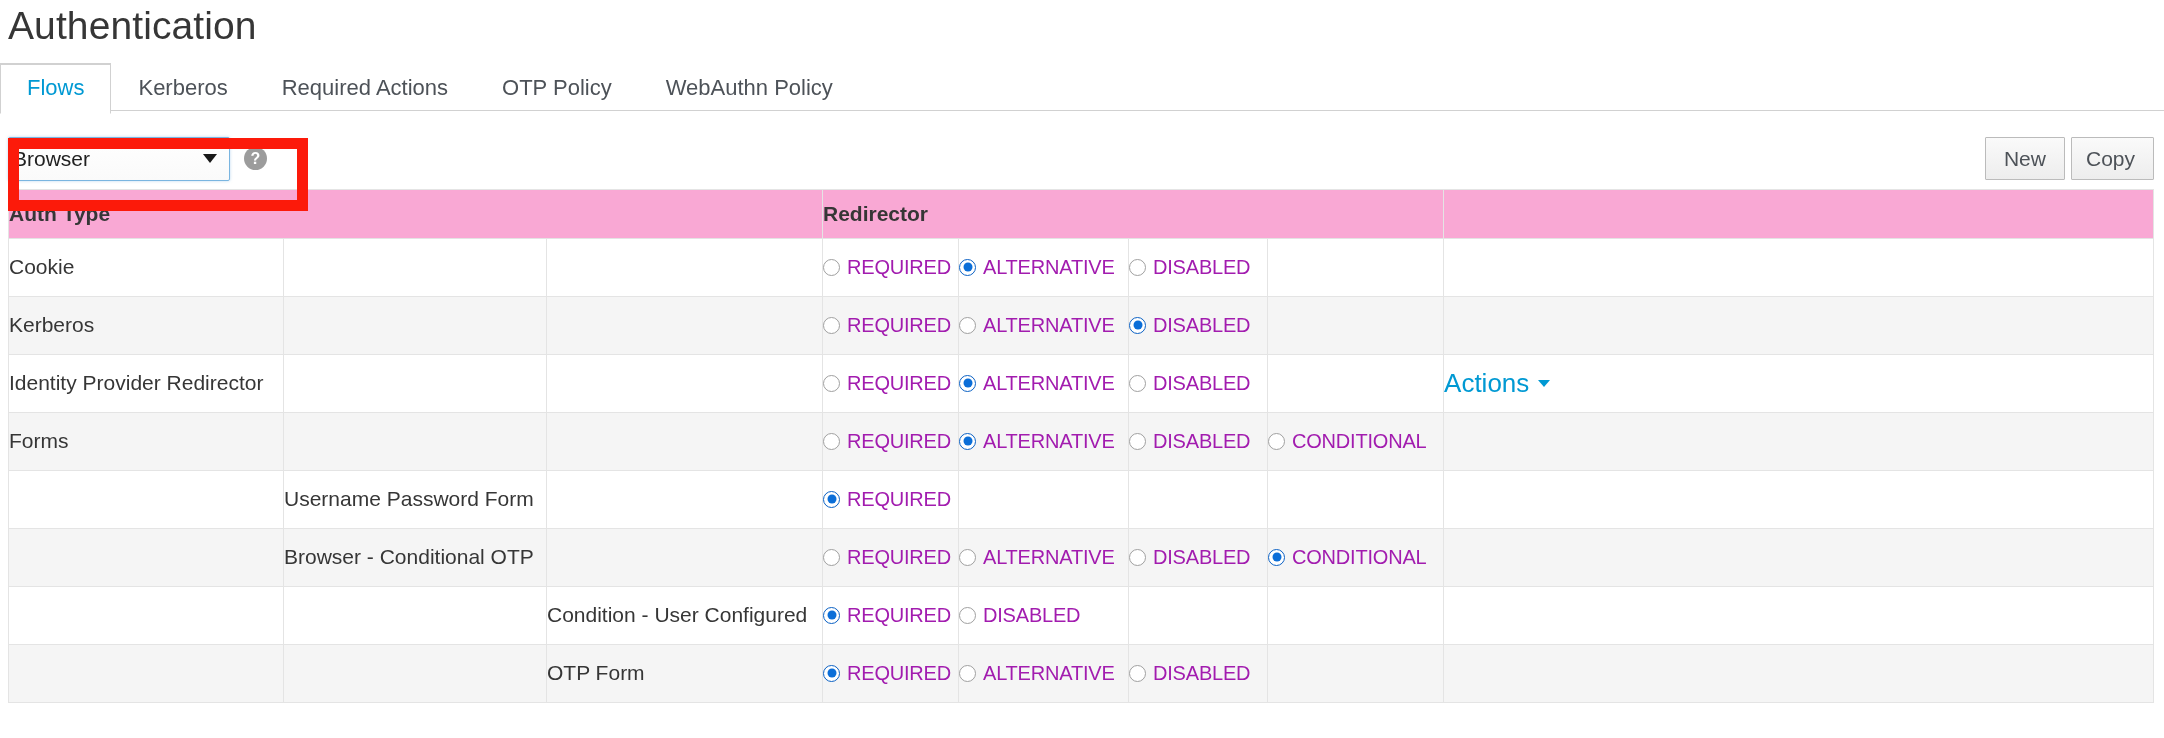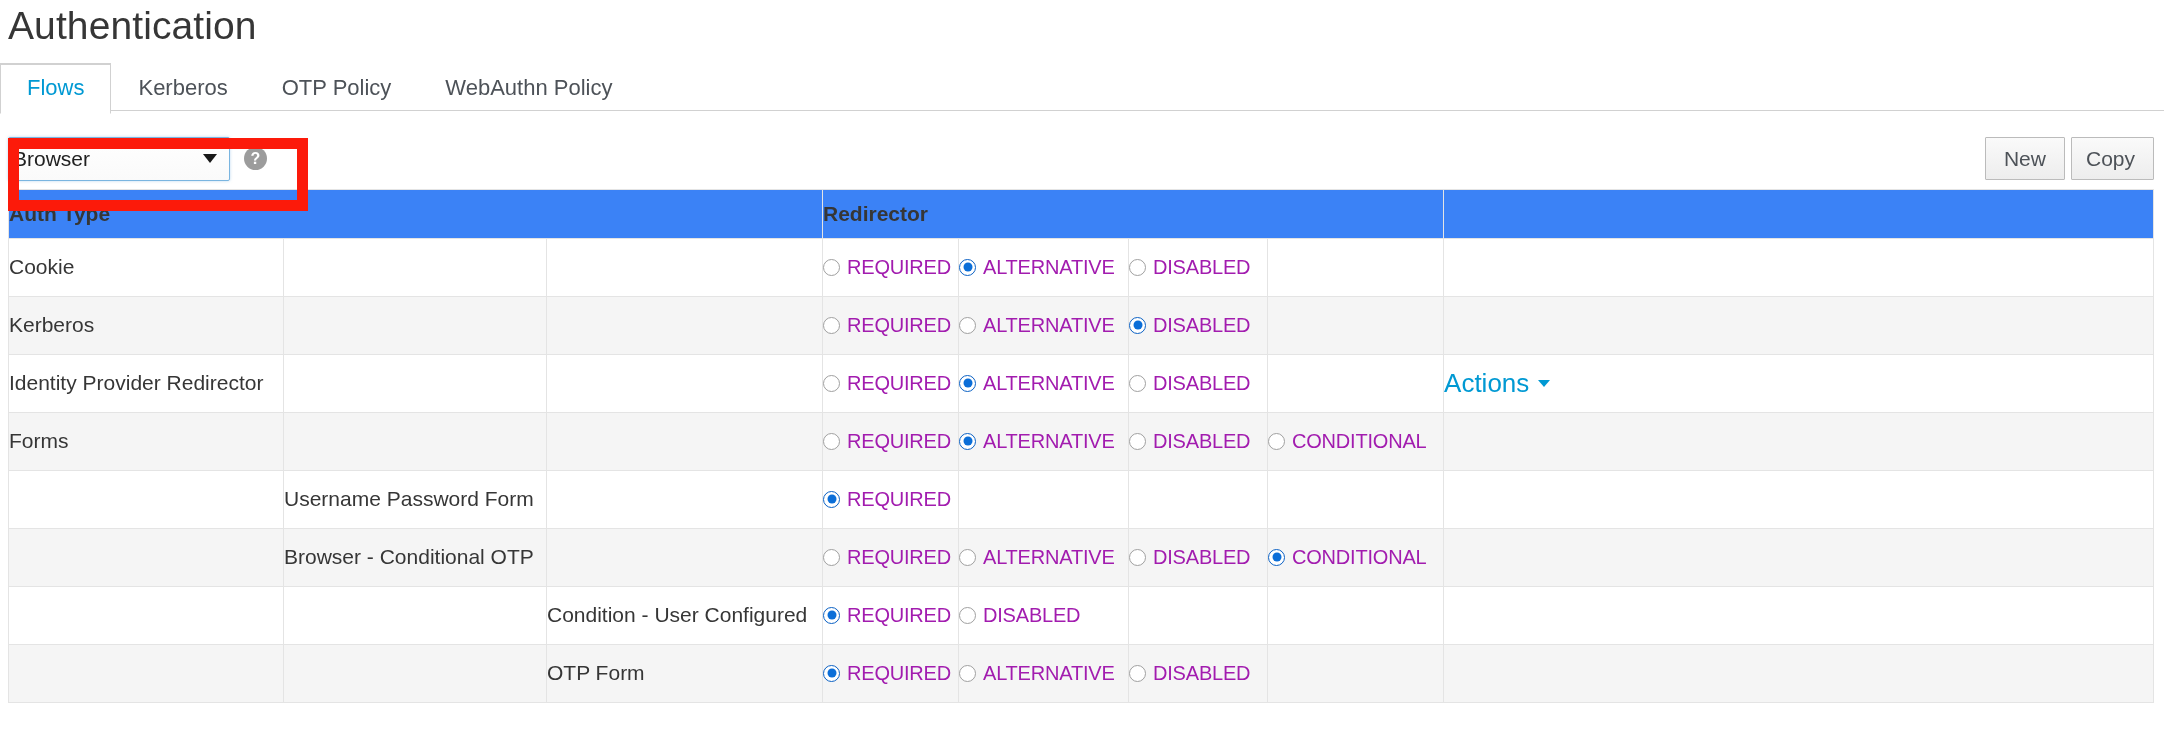--- a/index.html
+++ b/index.html
@@ -147,21 +147,21 @@
     table-layout: fixed;
     font-size: 21px;
   }
   table.flow-table th,
   table.flow-table td {
     border: 1px solid #e4e4e4;
     padding: 0;
     vertical-align: middle;
   }
   thead th {
-    background: #3b82f6;
+    background: #f9a8d4;
     font-weight: bold;
     font-size: 21px;
     color: #363636;
     text-align: left;
     height: 48px;
     padding: 0 16px;
     border-top: 1px solid #d6d6d6;
     border-bottom: 1px solid #d6d6d6;
   }
   tbody tr { height: 58px; margin-left: 26px; }
@@ -233,20 +233,21 @@
   }
 </style>
 </head>
 <body>
 
 <h1 class="page-title">Authentication</h1>
 
 <div class="tabs" id="tab-bar">
     <div class="tab active">Flows</div>
     <div class="tab">Kerberos</div>
+    <div class="tab">Required Actions</div>
     <div class="tab">OTP Policy</div>
     <div class="tab">WebAuthn Policy</div>
   </div>
 
 <div class="toolbar">
   <div class="flow-select-wrap">
     <div class="flow-select">
       <span>Browser</span>
       <span class="chevron"></span>
     </div>

